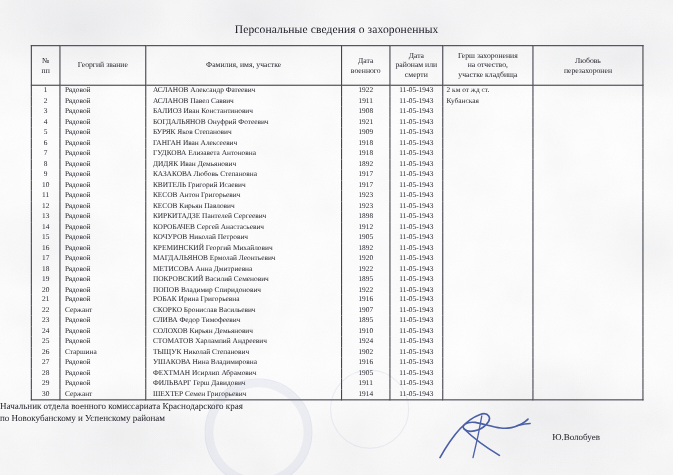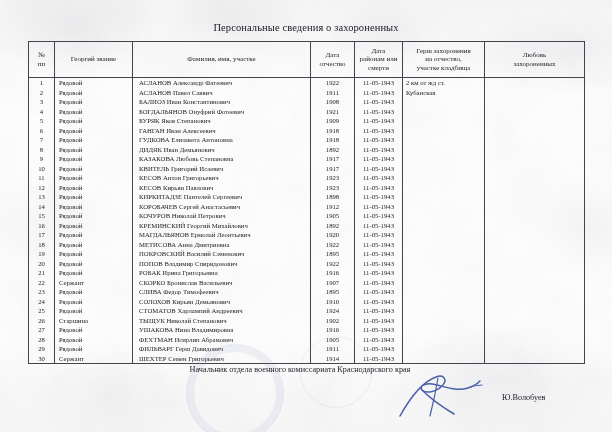--- a/index.html
+++ b/index.html
@@ -91,21 +91,20 @@
   .c-born  { width: 44px;  text-align: center; }
   .c-died  { width: 48px;  text-align: center; }
   .c-place { width: 82px;  text-align: left;  padding-left: 3px !important; }
   .c-from  { width: 100px; text-align: left; }
 
   
   .footer {
     position: absolute;
     left: 0; right: 12px;
     top: 364px;
-    text-align: center;
     font-size: 8.2px;
     line-height: 1.35;
     color: #1d1d26;
   }
   .footer .l2 { display: block; }
 
   .sign-name {
     position: absolute;
     left: 478px;
     top: 393px;
@@ -187,35 +186,35 @@
       <thead>
         <tr>
           <th>
             <span>№</span><br>
             <span>пп</span>
           </th>
           <th>Георгий звание</th>
           <th>Фамилия, имя, участке</th>
           <th>
             <span>Дата</span><br>
-            <span>отчество</span>
+            <span>военного</span>
           </th>
           <th>
             <span>Дата</span><br>
             <span>районам или</span><br>
             <span>смерти</span>
           </th>
           <th>
             <span>Герш захоронения</span><br>
             <span>на отчество,</span><br>
             <span>участке кладбища</span>
           </th>
           <th>
             <span>Любовь</span><br>
-            <span>захороненных</span>
+            <span>перезахоронен</span>
           </th>
         </tr>
       </thead>
       <tbody id="tbody">
           <tr>
             <td class="c-num">1</td>
             <td class="c-rank">Рядовой</td>
             <td class="c-name">АСЛАНОВ Александр Фатеевич</td>
             <td class="c-born">1922</td>
             <td class="c-died">11-05-1943</td>
@@ -485,20 +484,21 @@
           </tr>
         </tbody>
     </table>
   </div>
 
   <div id="stamp"></div>
   <div id="stamp2"></div>
 
   <div class="footer">
     <span>Начальник отдела военного комиссариата Краснодарского края</span>
+    <span class="l2">по Новокубанскому и Успенскому районам</span>
   </div>
 
   <svg id="sig-svg" viewBox="0 0 110 46" xmlns="http://www.w3.org/2000/svg">
     <g fill="none" stroke="#4a5fa8" stroke-width="1.5" stroke-linecap="round" stroke-linejoin="round">
       <path d="M8 44 C 18 26, 30 10, 44 5 C 52 2, 56 8, 50 14 C 44 20, 34 22, 30 18 C 27 15, 32 11, 40 12 C 52 14, 64 20, 76 16 C 82 14, 86 11, 88 9"></path>
       <path d="M30 18 C 40 28, 52 36, 62 42"></path>
       <path d="M46 6 C 44 18, 41 32, 38 44" stroke-width="1.2"></path>
       <path d="M78 15 C 82 14, 86 13, 90 13" stroke-width="1.2"></path>
     </g>
   </svg>

